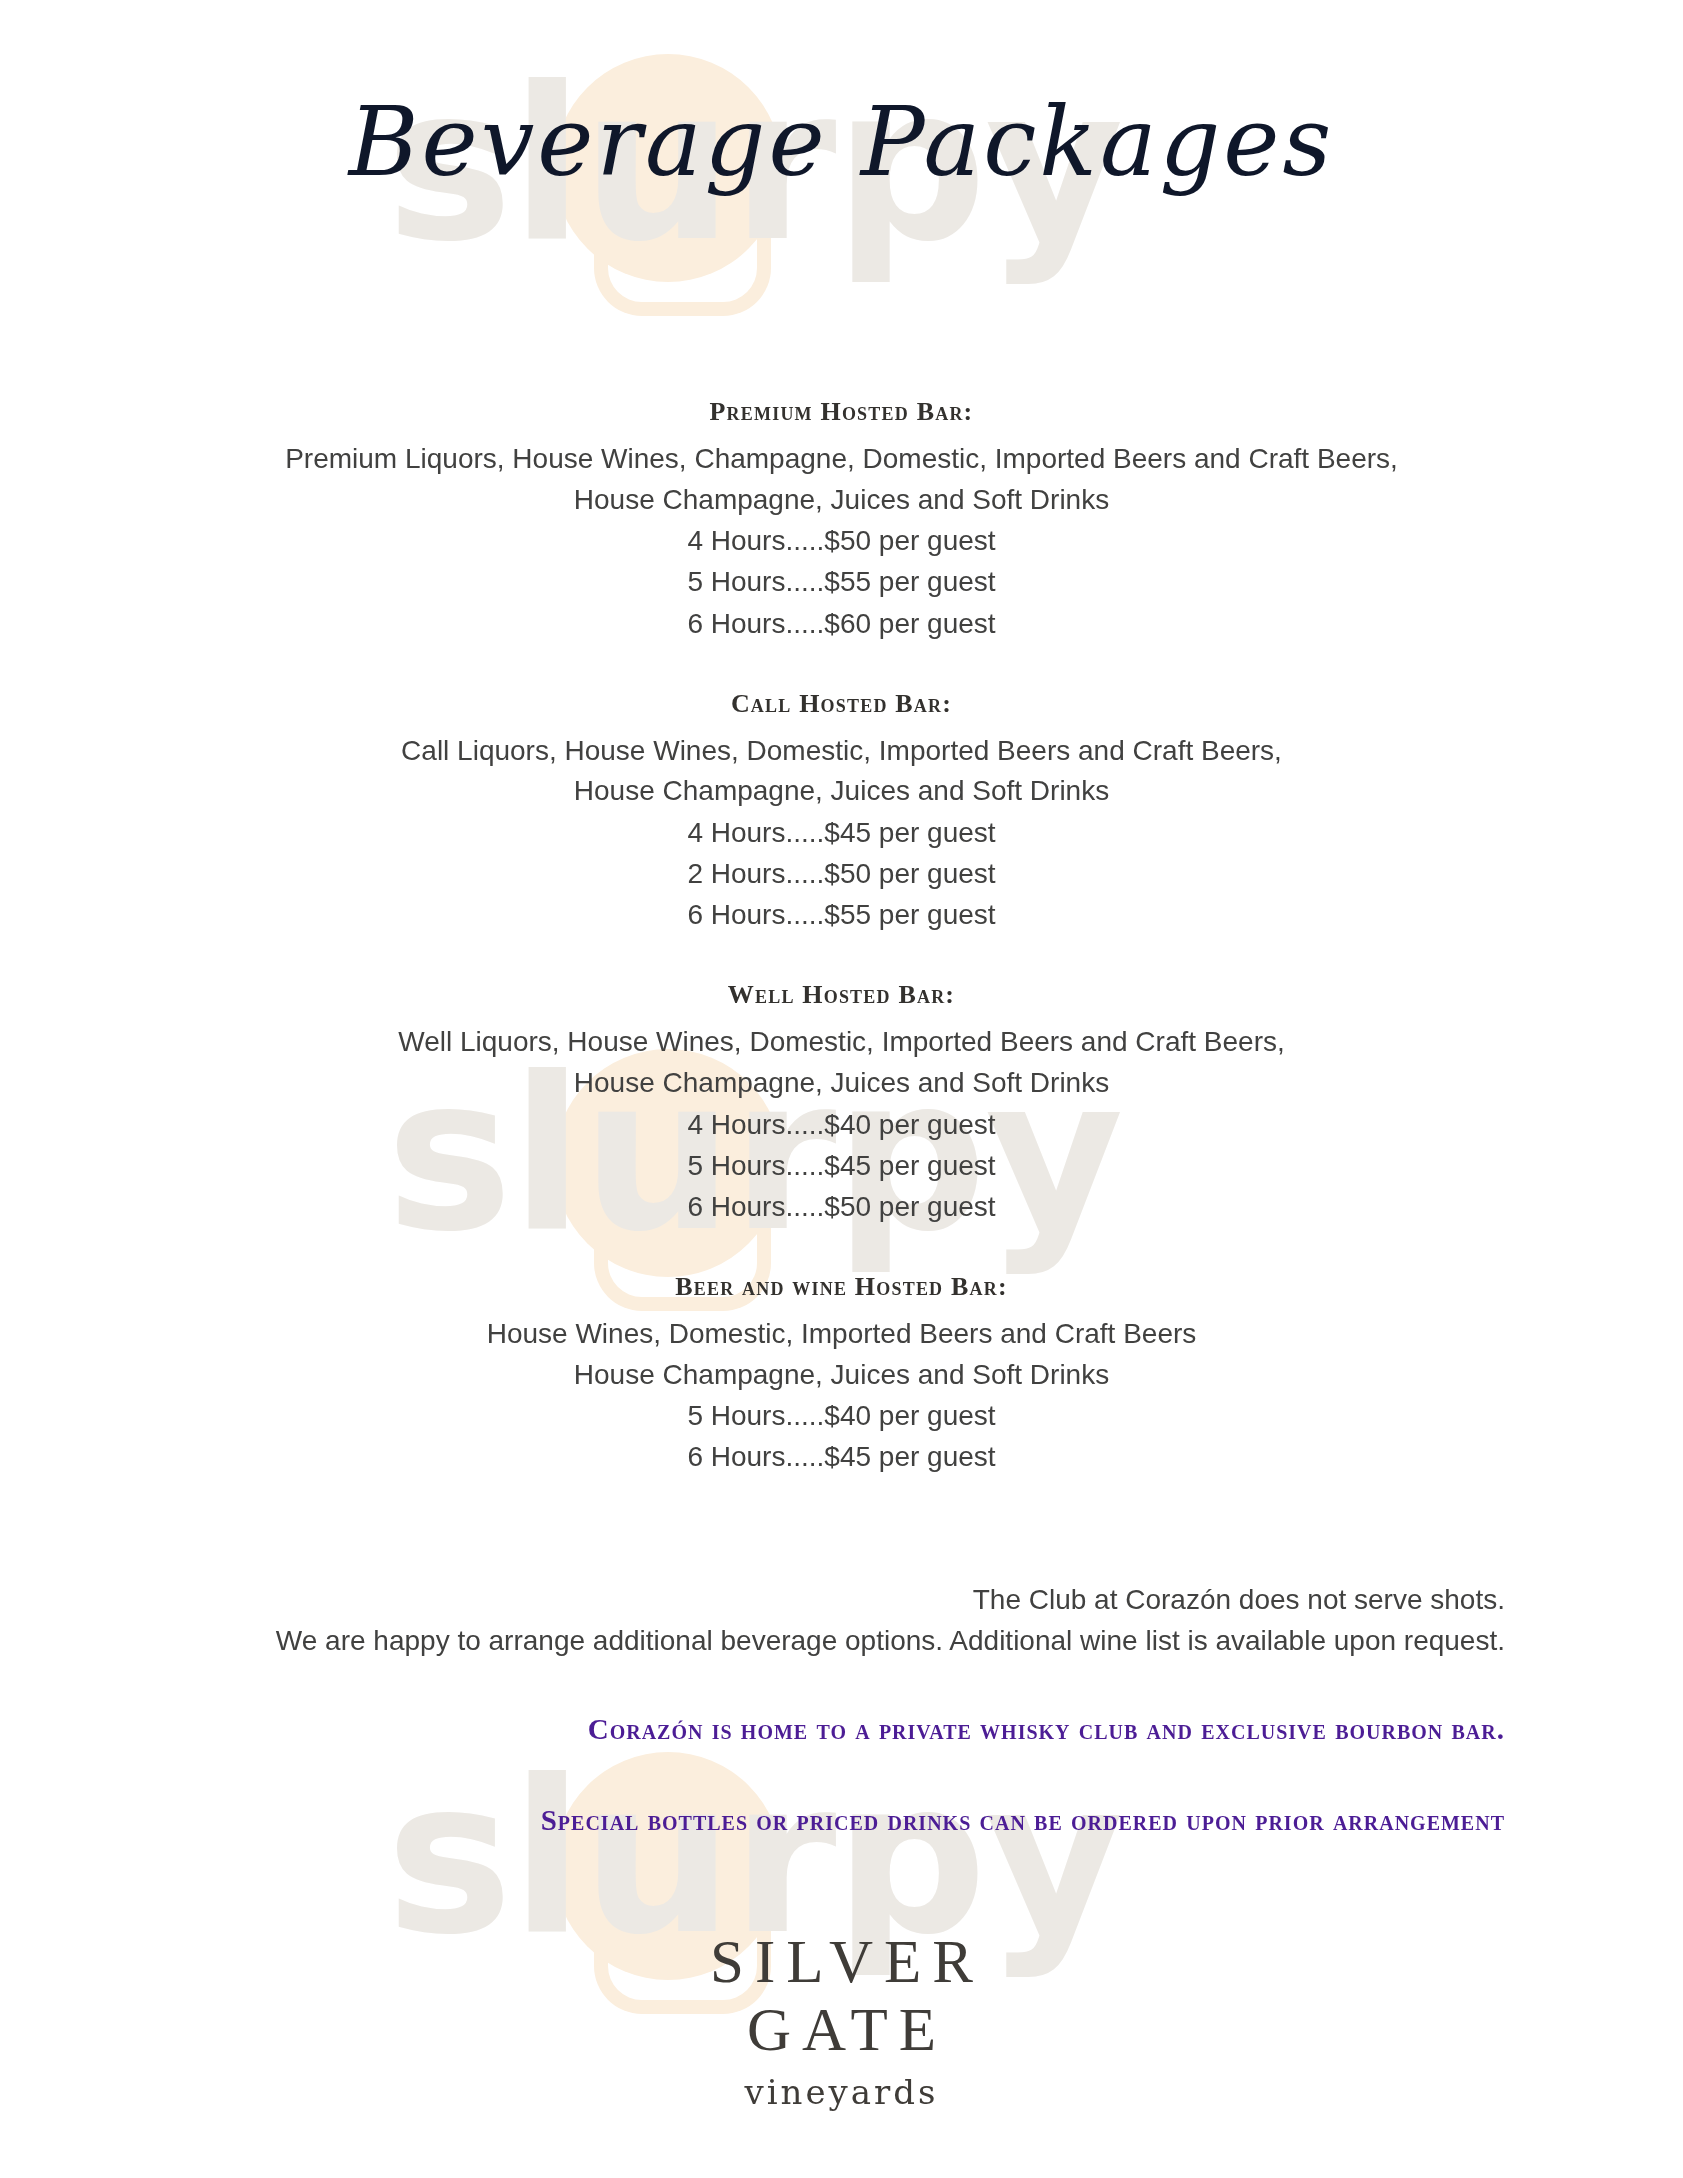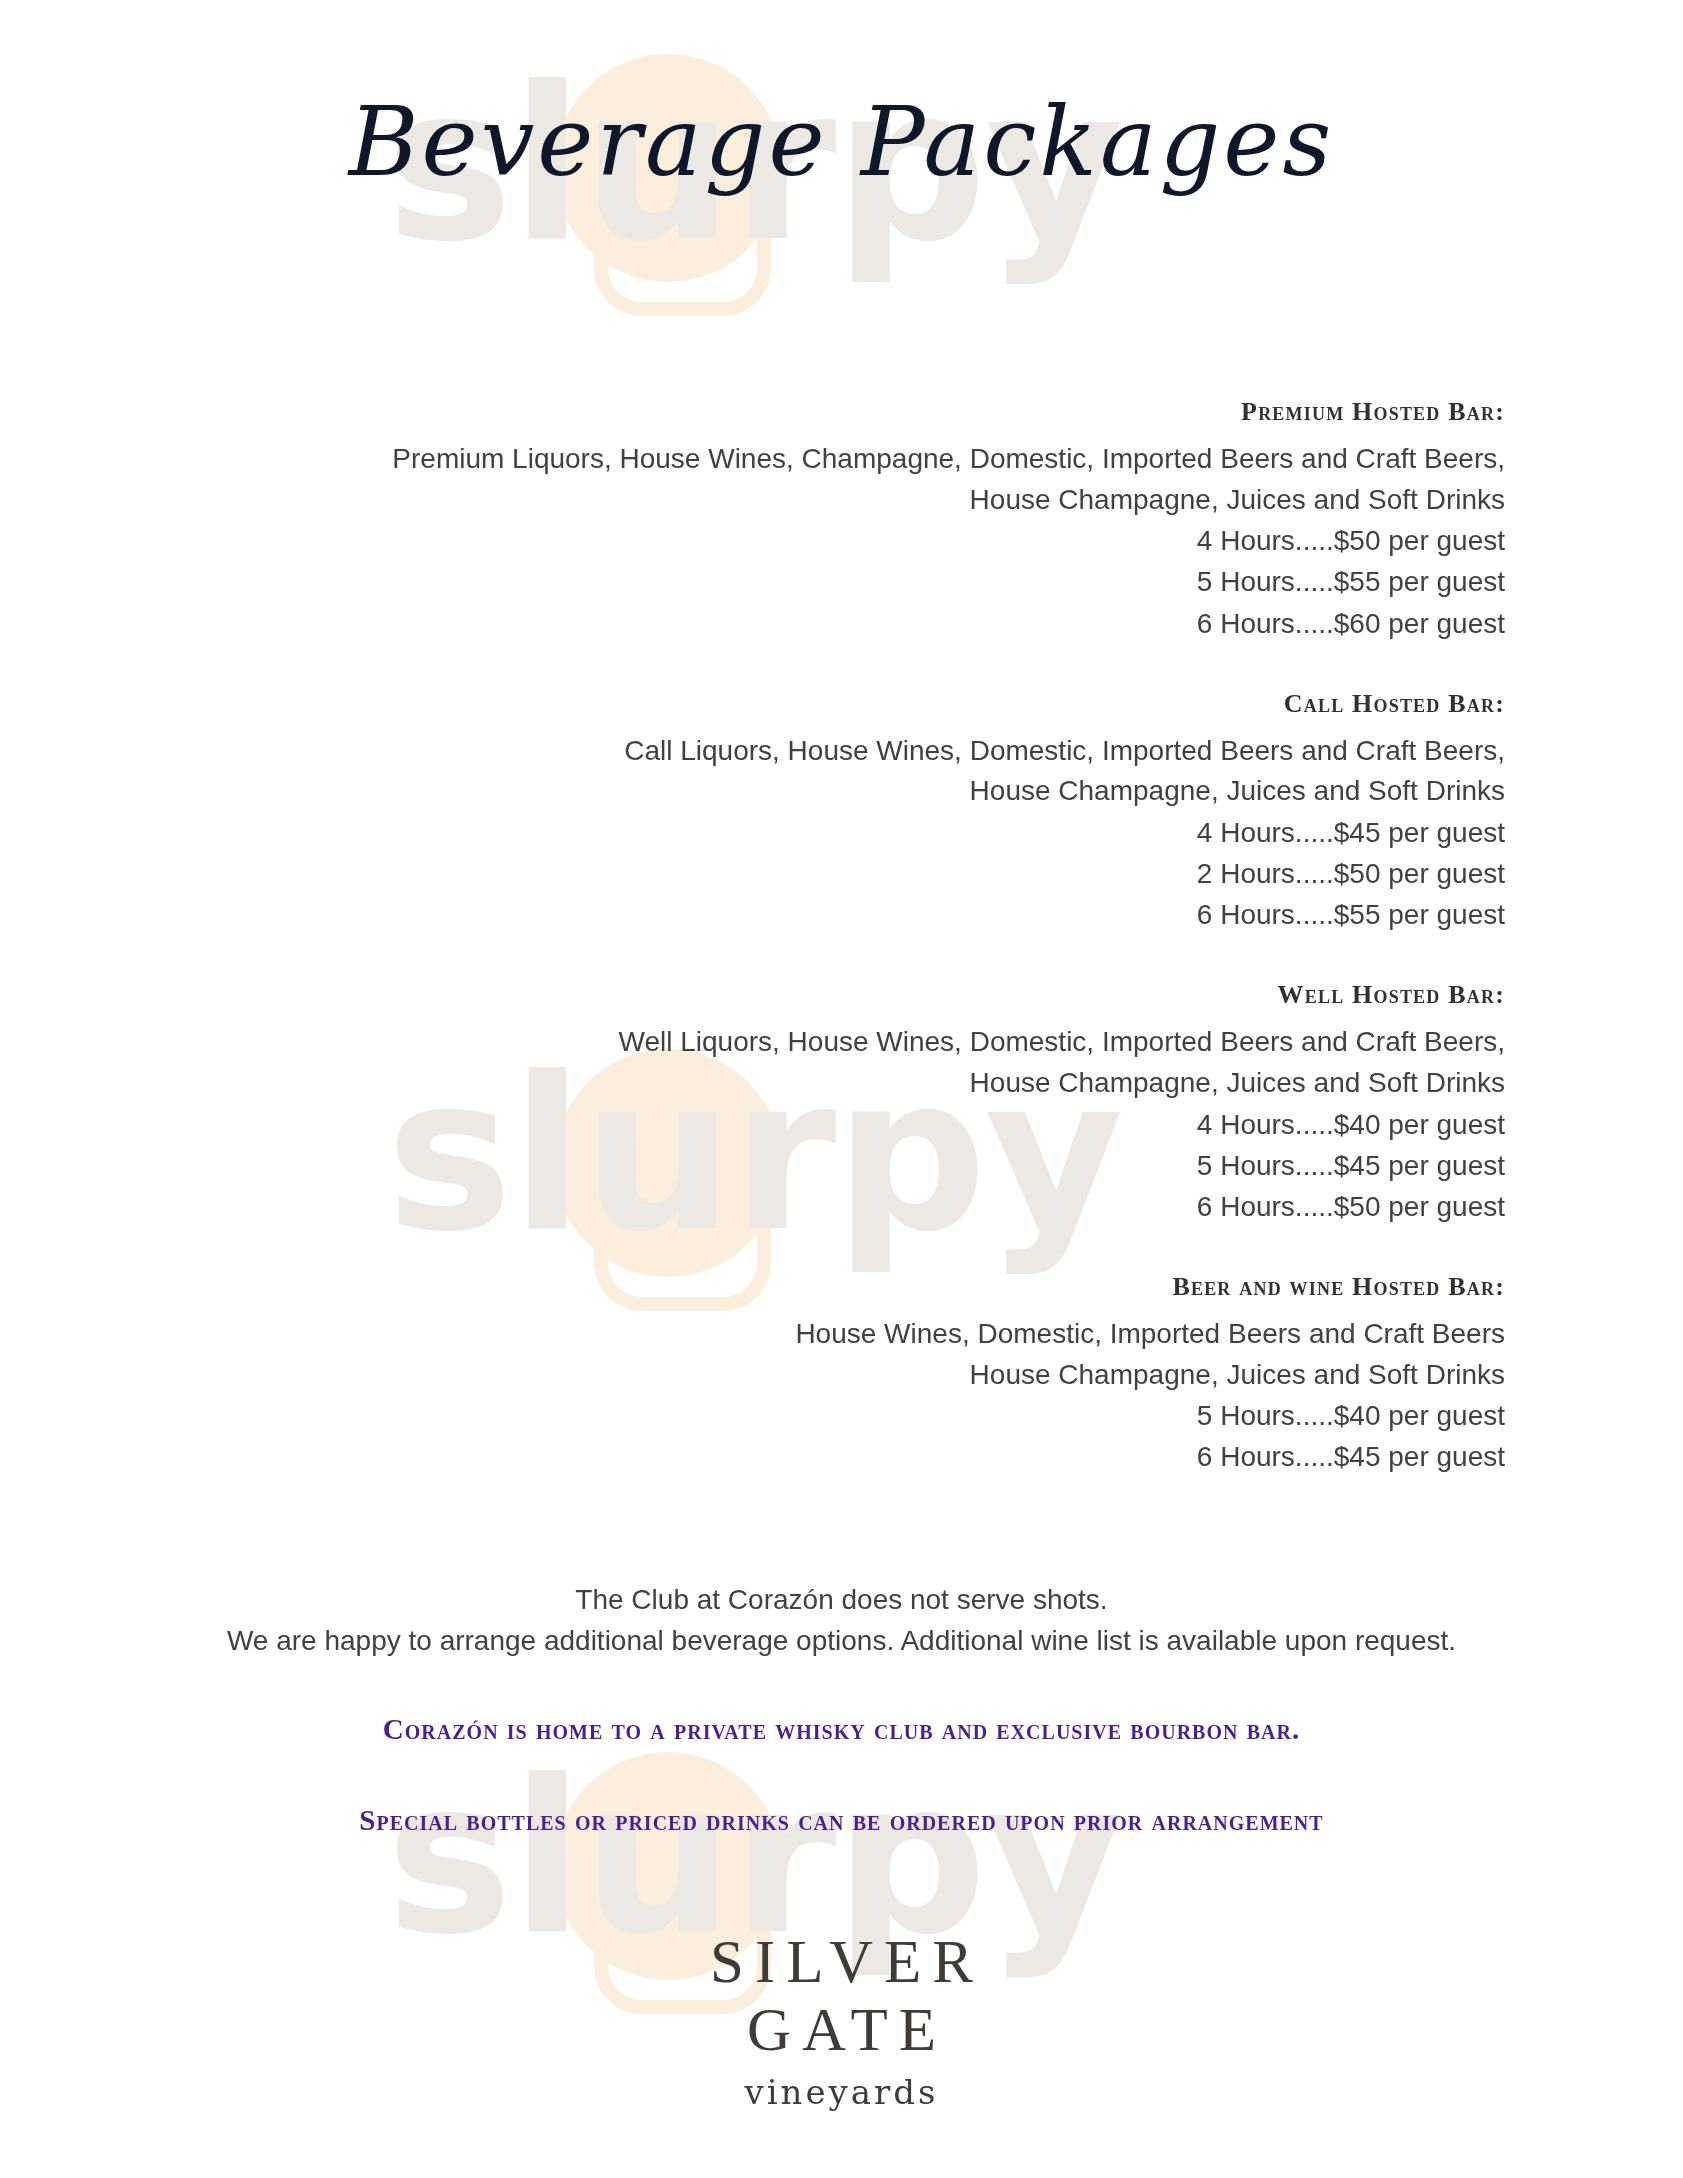--- a/index.html
+++ b/index.html
@@ -69,21 +69,21 @@
     letter-spacing: 3px;
     color: #0f172a;
     white-space: nowrap;
   }
 
   .packages {
     margin-top: 119px;
   }
 
   .package {
-    text-align: right;
+    text-align: center;
     margin-bottom: 40px;
   }
   .package:last-child { margin-bottom: 0; }
 
   .pkg-heading {
     font-family: "Liberation Serif", serif;
     font-variant: small-caps;
     font-weight: bold;
     font-size: 26px;
     letter-spacing: 1.2px;
@@ -107,21 +107,21 @@
   }
   .pkg-prices li {
     font-size: 28px;
     line-height: 1.47;
     color: #414140;
     font-weight: 300;
   }
 
   .notes {
     margin-top: 103px;
-    text-align: center;
+    text-align: right;
   }
   .note-line {
     font-size: 28px;
     line-height: 1.45;
     color: #414140;
     font-weight: 300;
   }
   .note-bold {
     font-family: "Liberation Serif", serif;
     font-variant: small-caps;

